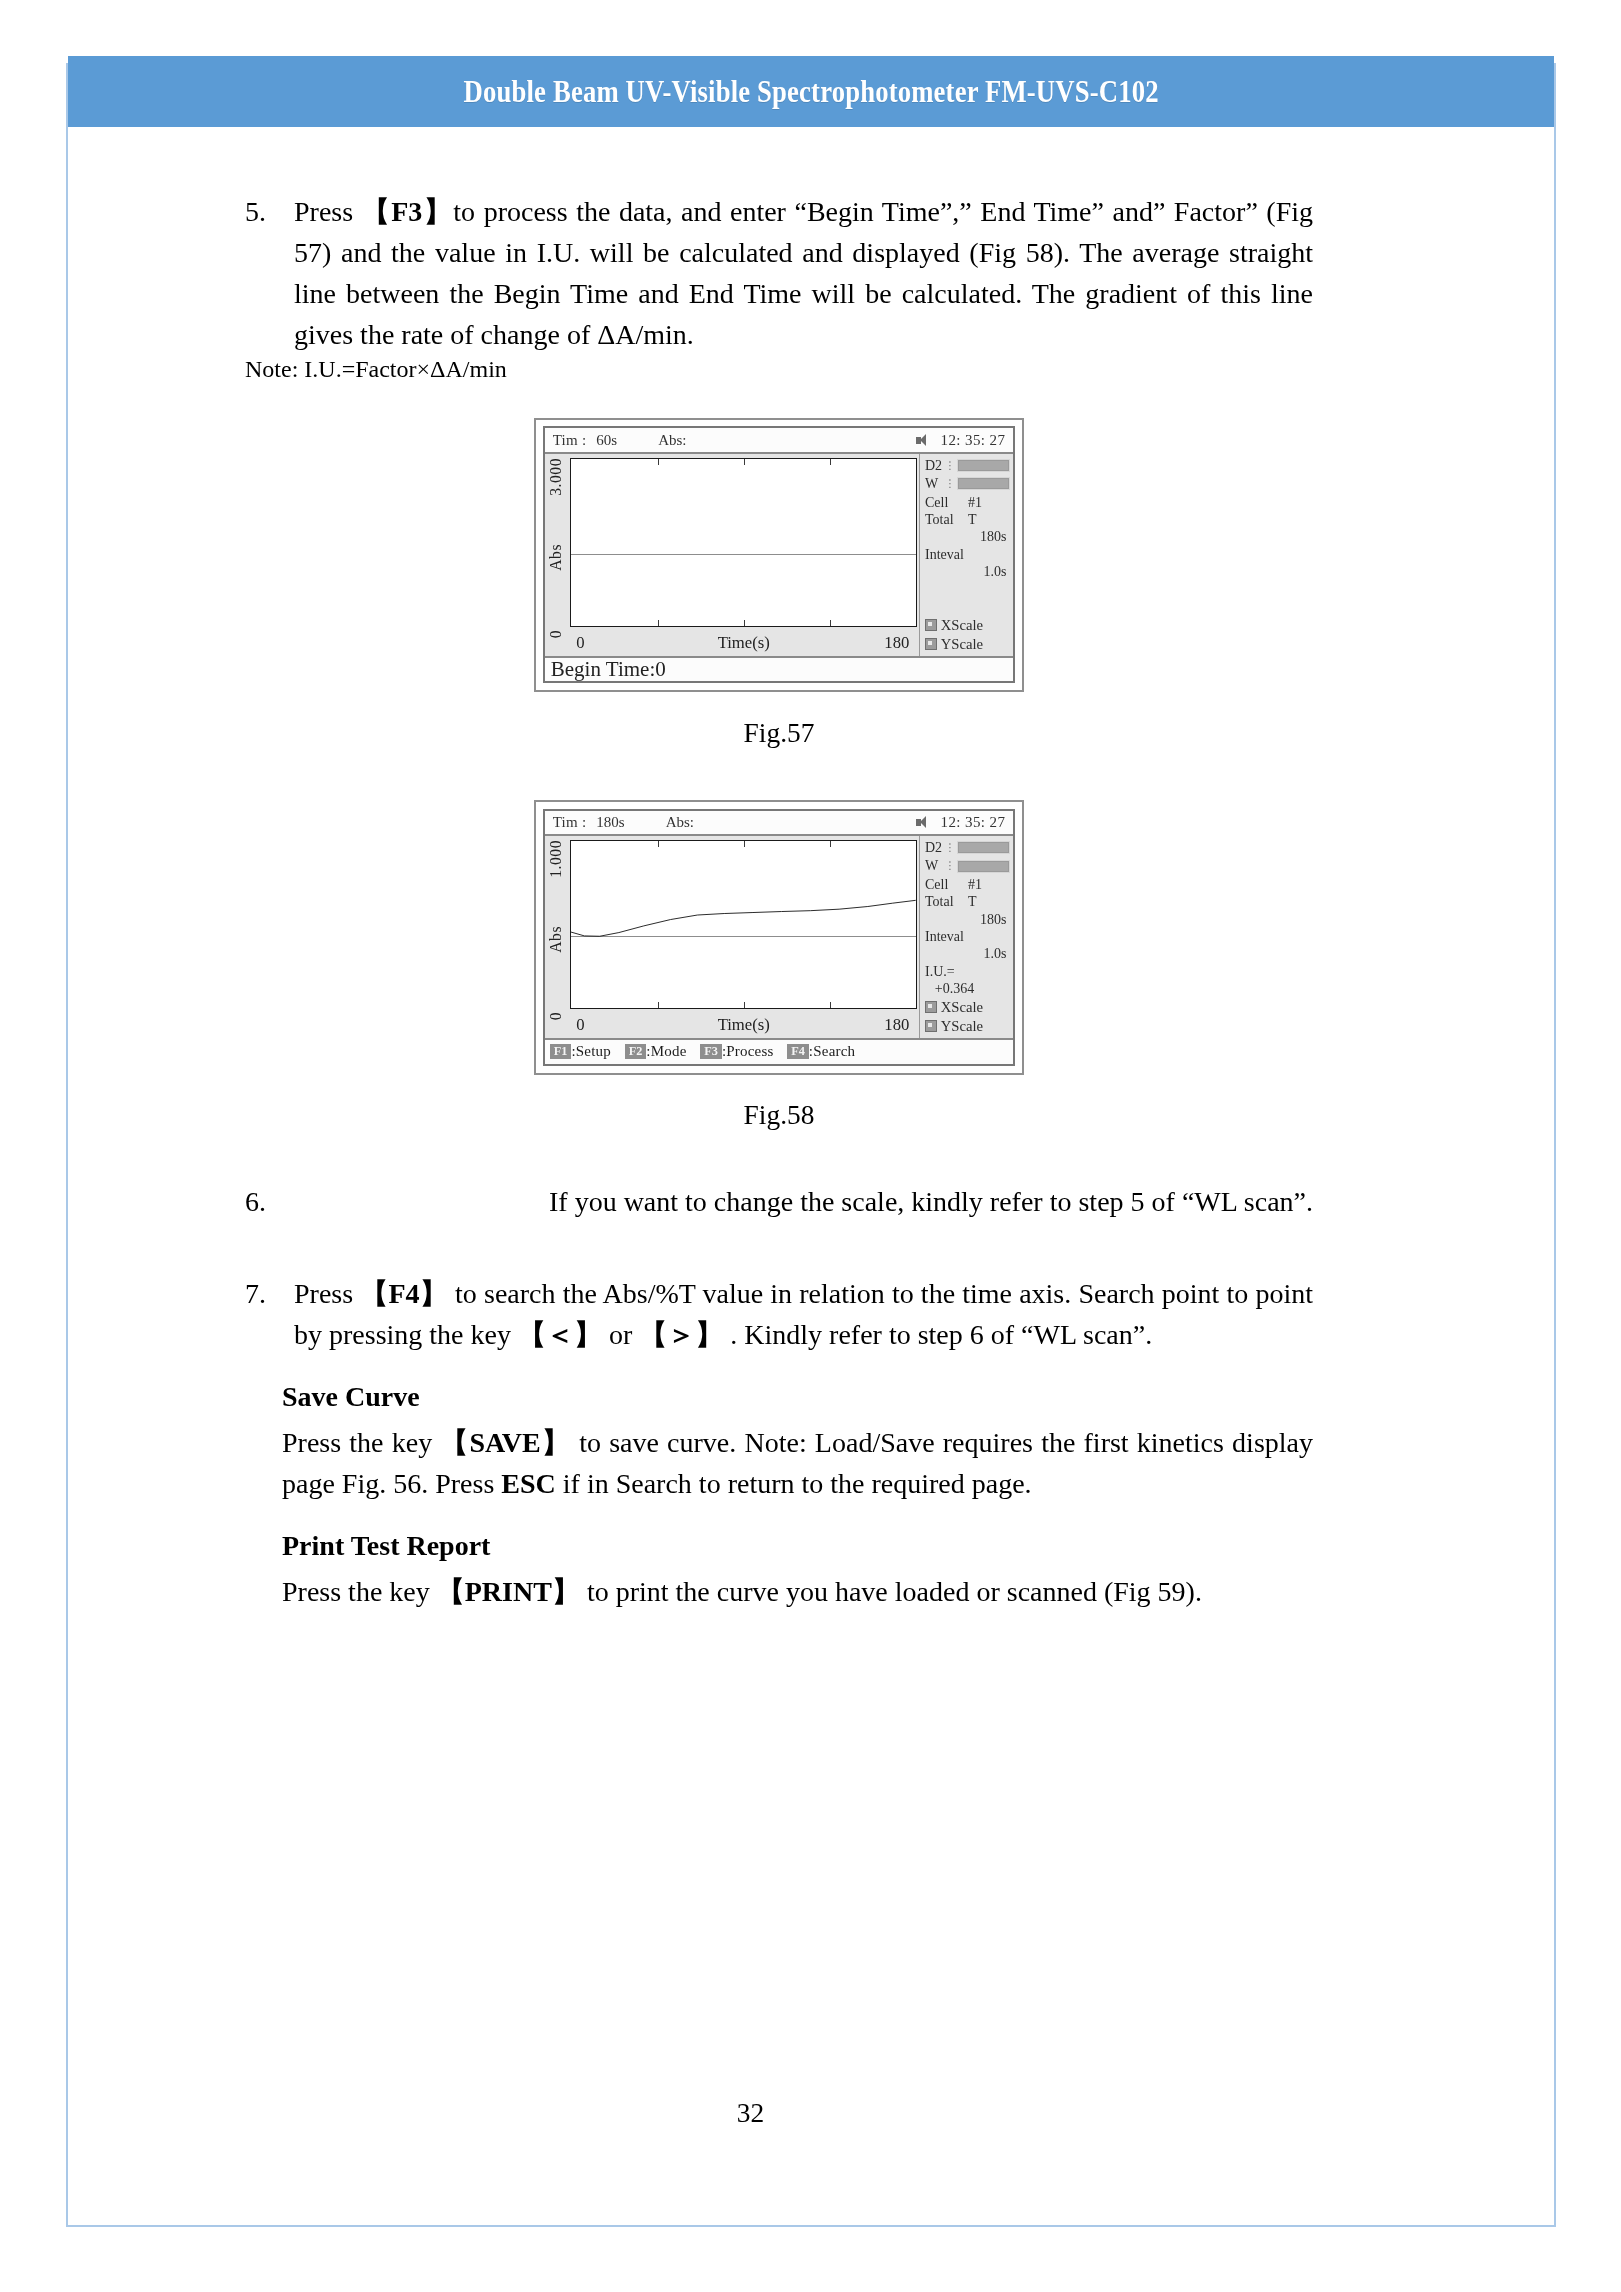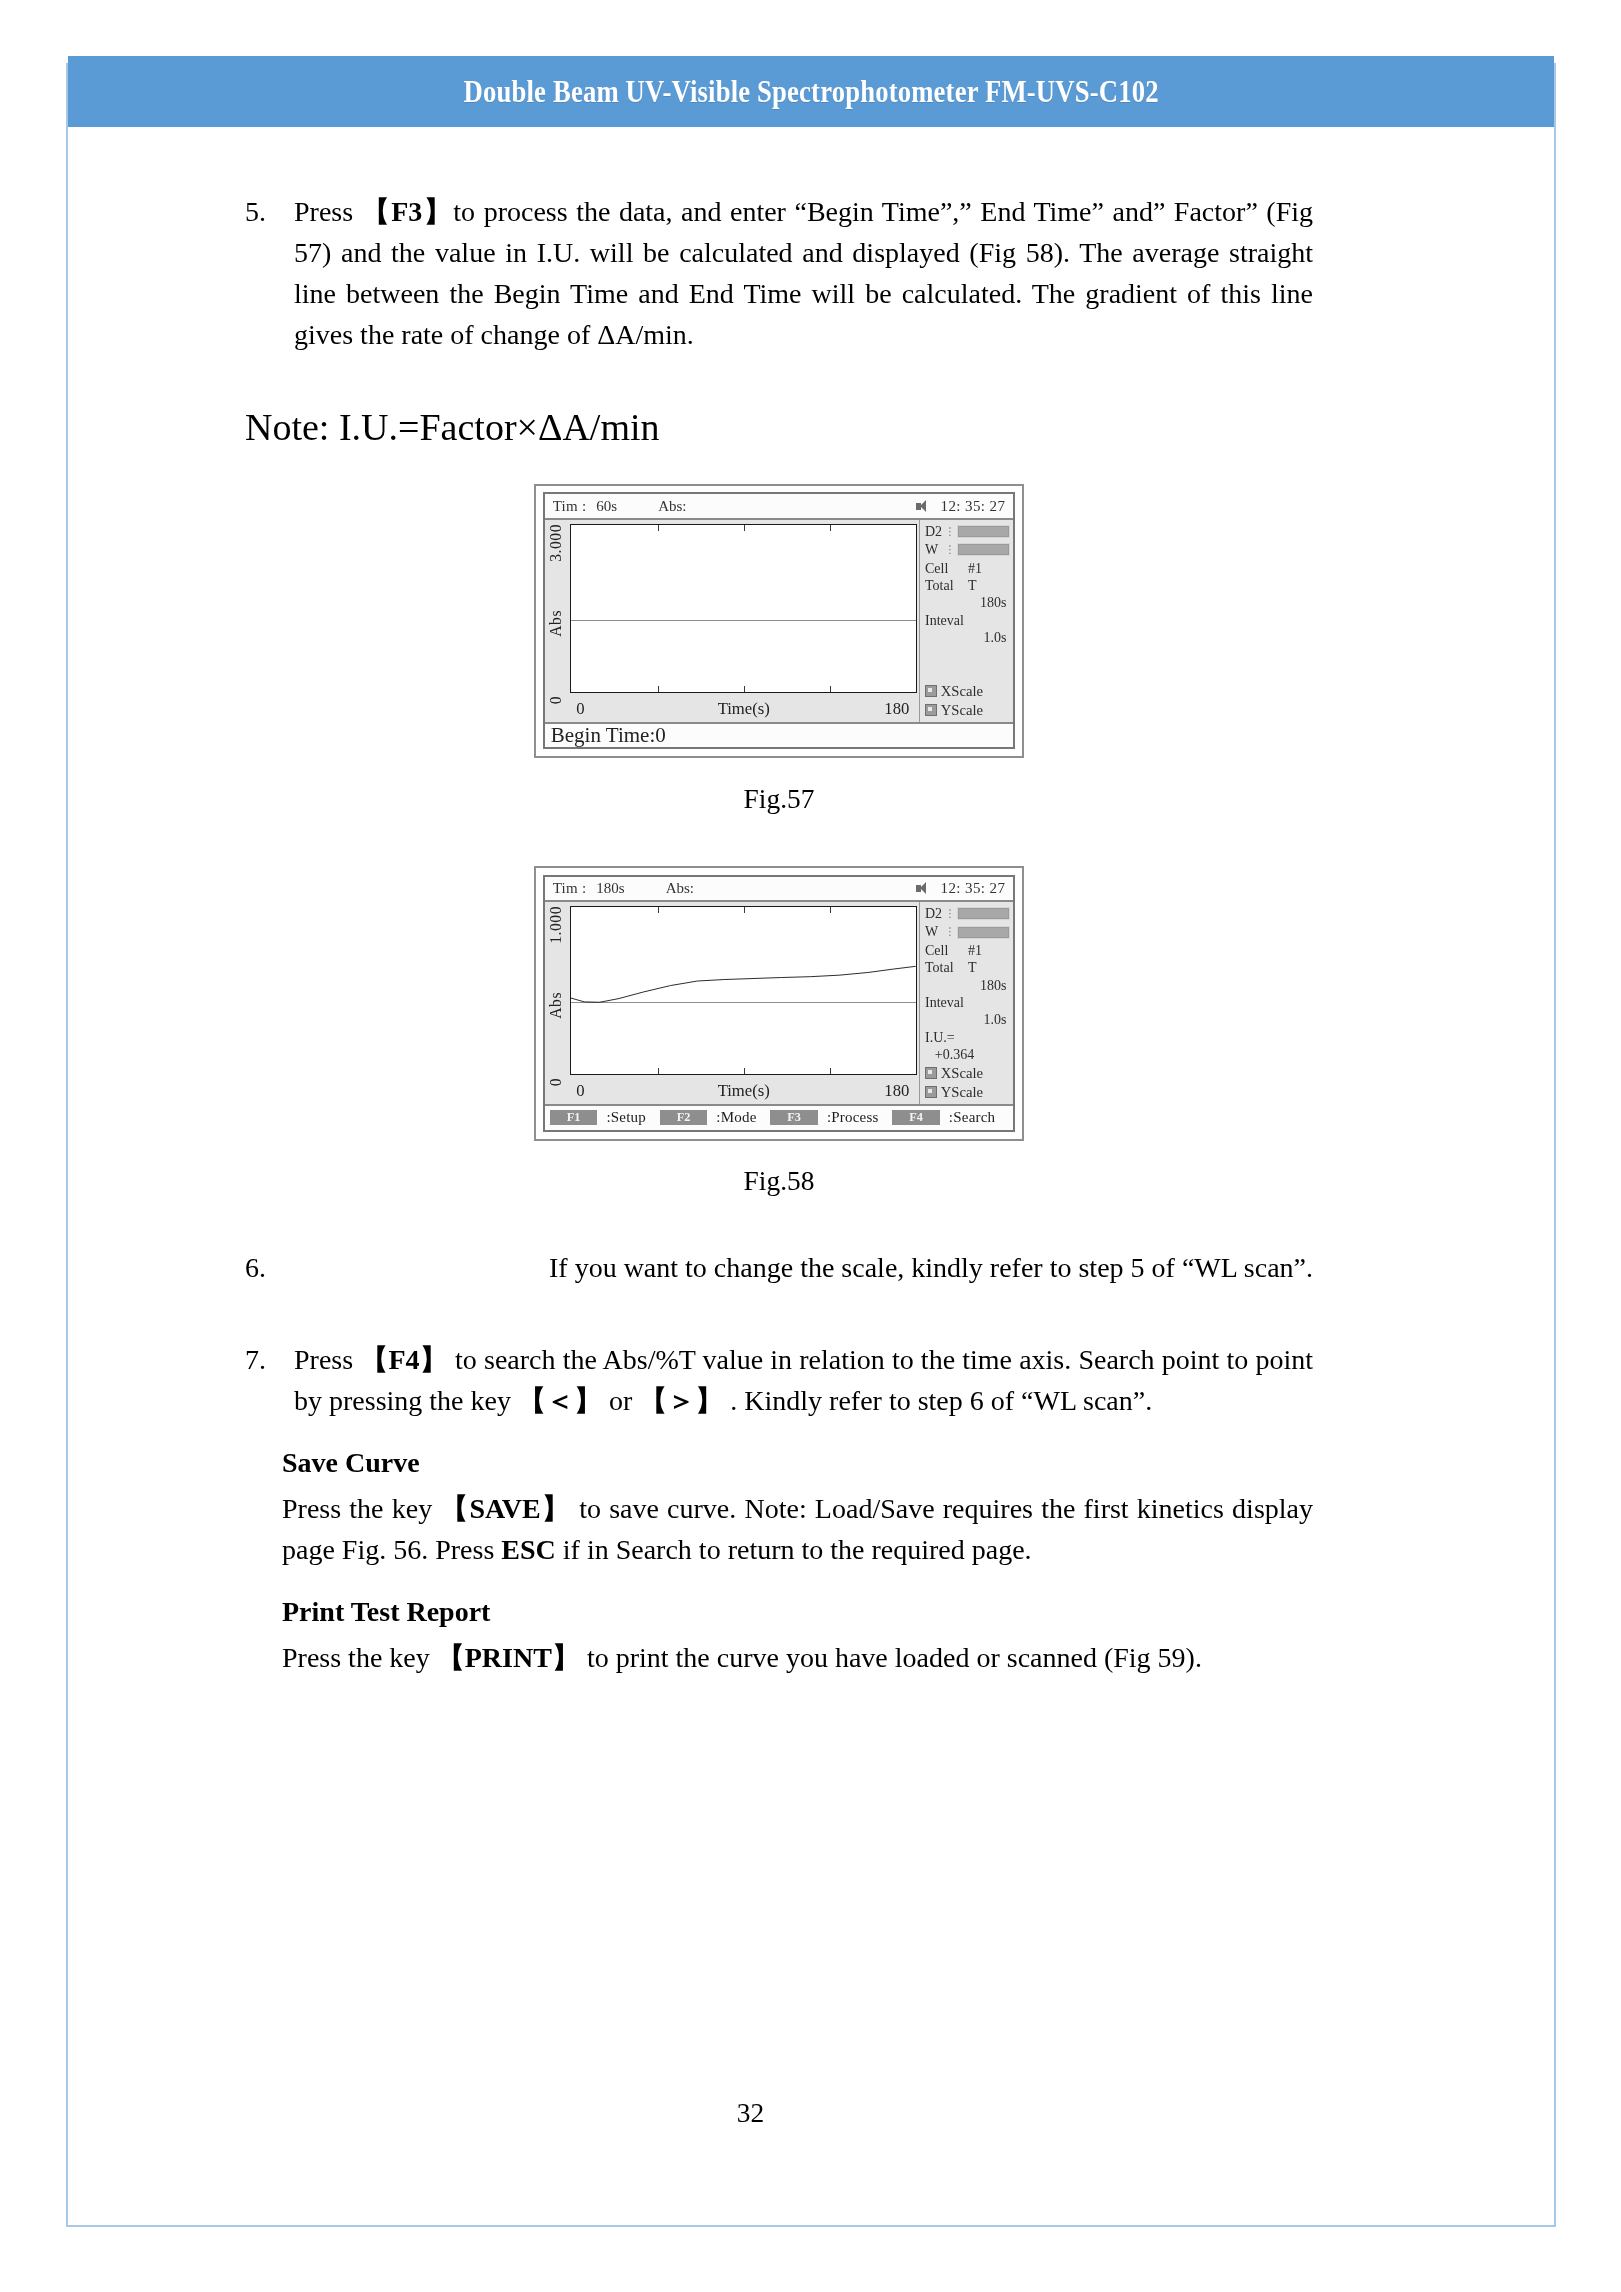--- a/index.html
+++ b/index.html
@@ -74,22 +74,21 @@
     text-align: justify;
     text-justify: inter-word;
   }
   .numbered .body.last-justify > :last-child { }
 
   .kbd {
     font-weight: bold;
   }
 
   .note-line {
-    margin-top: 49px;
-    font-size: 38px;
+    font-size: 24px;
     padding-left: 0px;
   }
 
   .figcaption {
     text-align: center;
     font-size: 27.4px;
     margin-top: 25.5px;
   }
 
   .spacer-lg { height: 51px; }
@@ -291,22 +290,22 @@
     box-sizing: border-box;
     background: #fcfcfc;
     color:#1c1c1c;
   }
   .fkey { display:flex; align-items:center; margin-right: 13.7px; }
   .fkey .tag {
     background: #8e8e8e;
     color: #f4f4f4;
     font-size: 12.3px;
     font-weight: bold;
-    padding: 1px 17px;
-    margin-right: 9px;
+    padding: 1px 4px;
+    margin-right: 0;
     line-height: 1.05;
     text-align: right;
   }
   .fkey .lbl { letter-spacing: 0.2px; }
 
   svg.curve { position:absolute; left:0; top:0; width:100%; height:100%; }
 </style>
 </head>
 <body>
 

